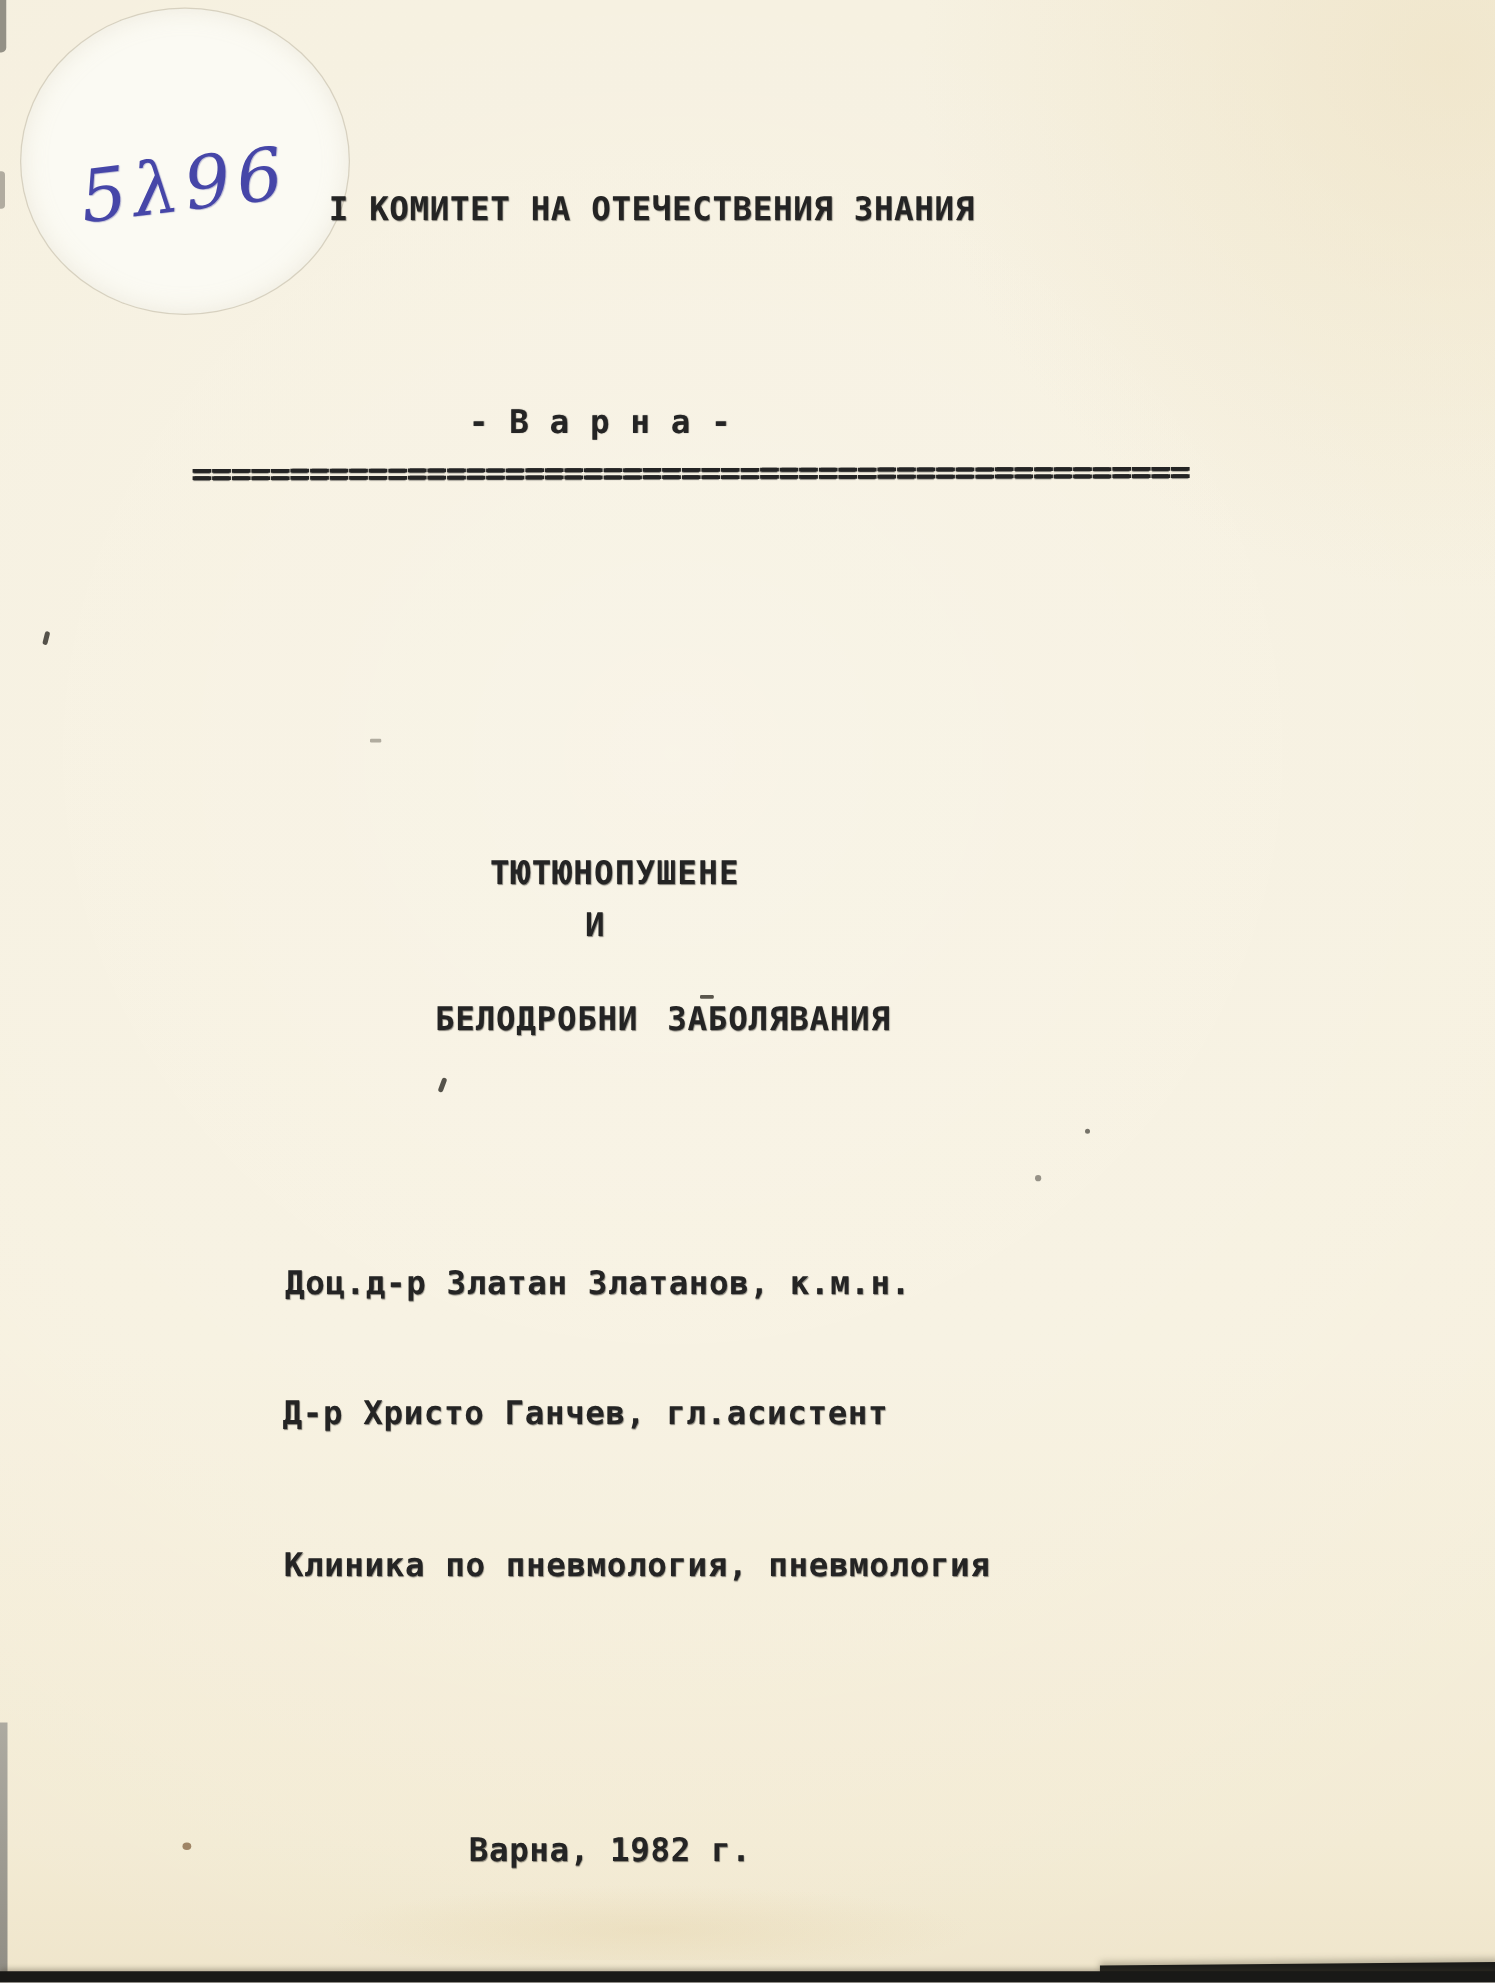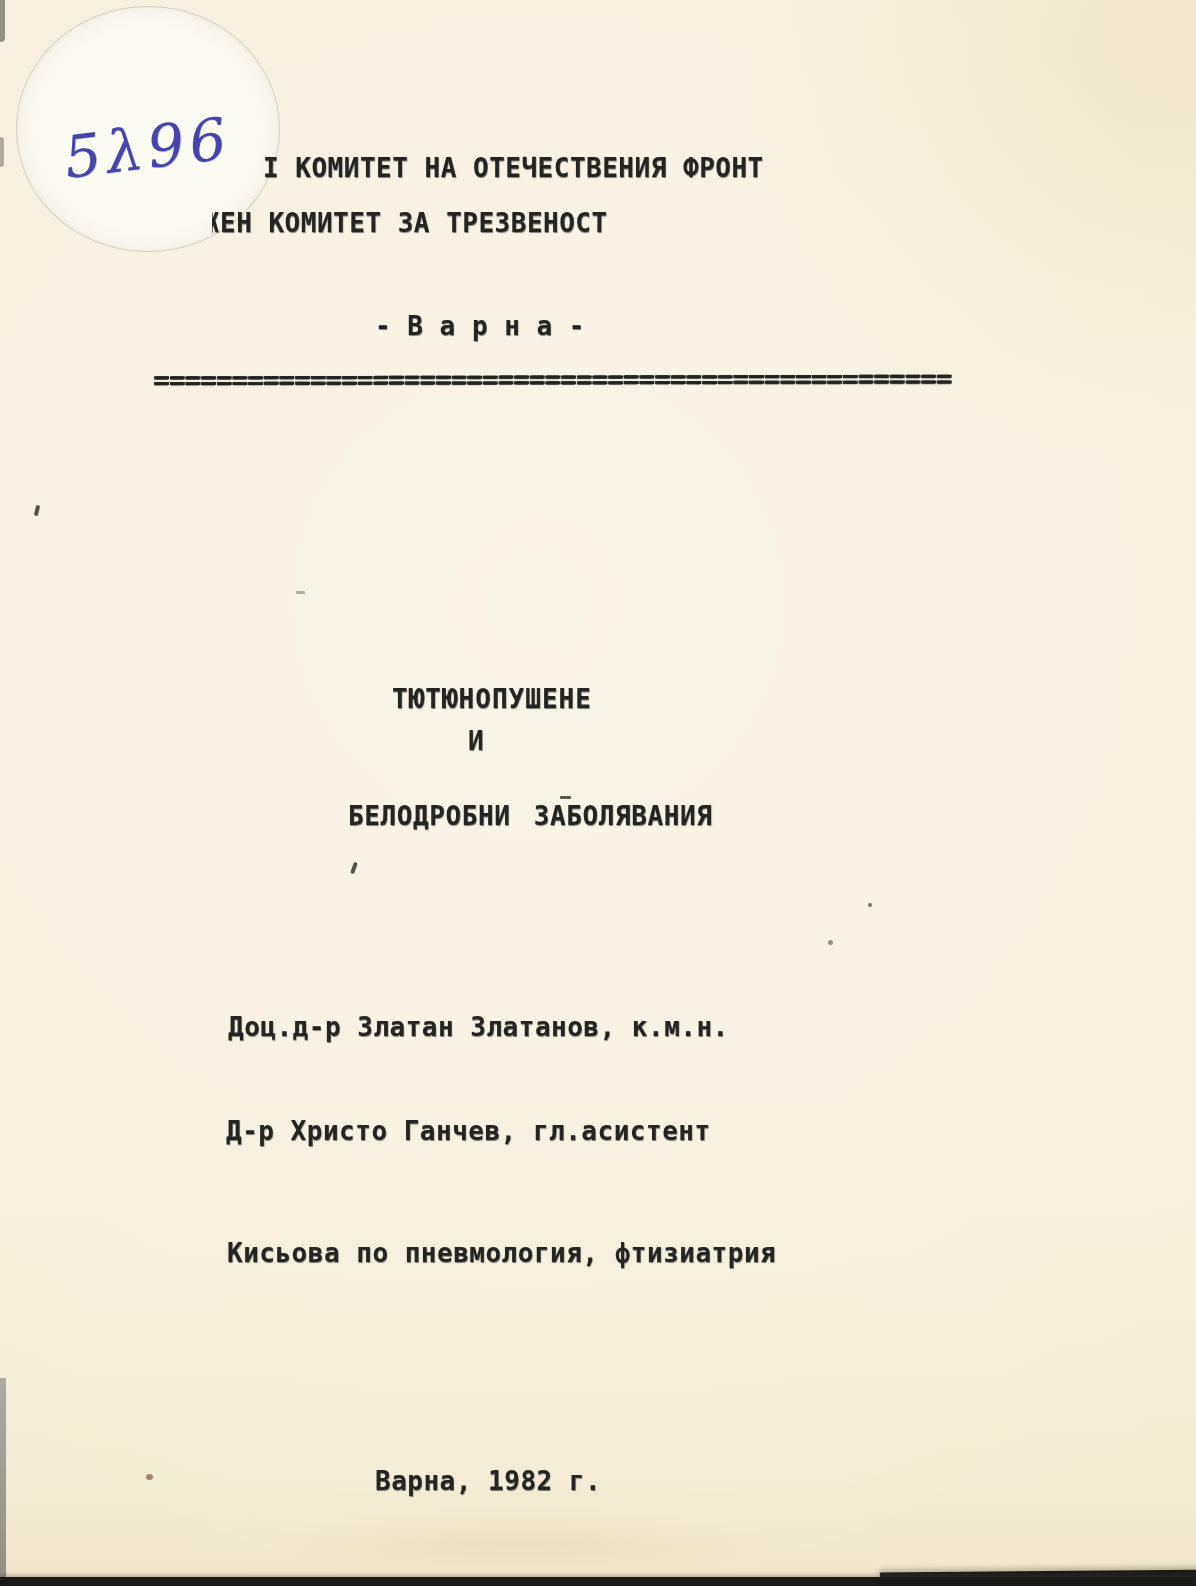--- a/index.html
+++ b/index.html
@@ -75,37 +75,36 @@
 </style>
 </head>
 <body>
 
 <div class="page">
 
   <div class="label-circle"></div>
 
   <div class="handwritten">5λ96</div>
 
-  <div class="tw z3" style="left:263px;top:153px;">І КОМИТЕТ НА ОТЕЧЕСТВЕНИЯ ФРОНТ</div>
-
-  <div class="tw z3" style="left:212px;top:208px;"><span class="clip-glyph"><span>Ж</span></span><span>ЕН КОМИТЕТ ЗА ТРЕЗВЕНОСТ</span></div>
+  <div class="tw z3" style="left:263px;top:153px;">І КОМИТЕТ НА ОТЕЧЕСТВЕНИЯ ЗНАНИЯ</div>
 
 
-  <div class="tw" style="left:375px;top:311px;">- В а р н а -</div>
+
+  <div class="tw" style="left:375px;top:323px;">- В а р н а -</div>
 
   <div class="tw divider" style="left:153px;top:364px;">===================================================</div>
 
   <div class="tw" style="left:392px;top:684px;letter-spacing:1px;">ТЮТЮНОПУШЕНЕ</div>
   <div class="tw" style="left:468px;top:726px;">И</div>
   <div class="tw" style="left:348px;top:801px;letter-spacing:.6px;word-spacing:7px;">БЕЛОДРОБНИ ЗАБОЛЯВАНИЯ</div>
 
   <div class="tw" style="left:228px;top:1012px;">Доц.д-р Златан Златанов, к.м.н.</div>
   <div class="tw" style="left:226px;top:1116px;">Д-р Христо Ганчев, гл.асистент</div>
 
-  <div class="tw" style="left:227px;top:1238px;">Кисьова по пневмология, фтизиатрия</div>
+  <div class="tw" style="left:227px;top:1238px;">Клиника по пневмология, пневмология</div>
 
   <div class="tw" style="left:375px;top:1466px;">Варна, 1982 г.</div>
 
   <div class="edge-mark" style="left:0;top:0;width:5px;height:42px;opacity:.7;border-radius:0 0 4px 0;"></div>
   <div class="edge-mark" style="left:0;top:137px;width:4px;height:30px;opacity:.5;border-radius:0 3px 3px 0;"></div>
   <div class="left-strip-bottom"></div>
   <div class="stain-bottom"></div>
   <div class="bottom-strip-right"></div>
   <div class="bottom-strip"></div>
 

